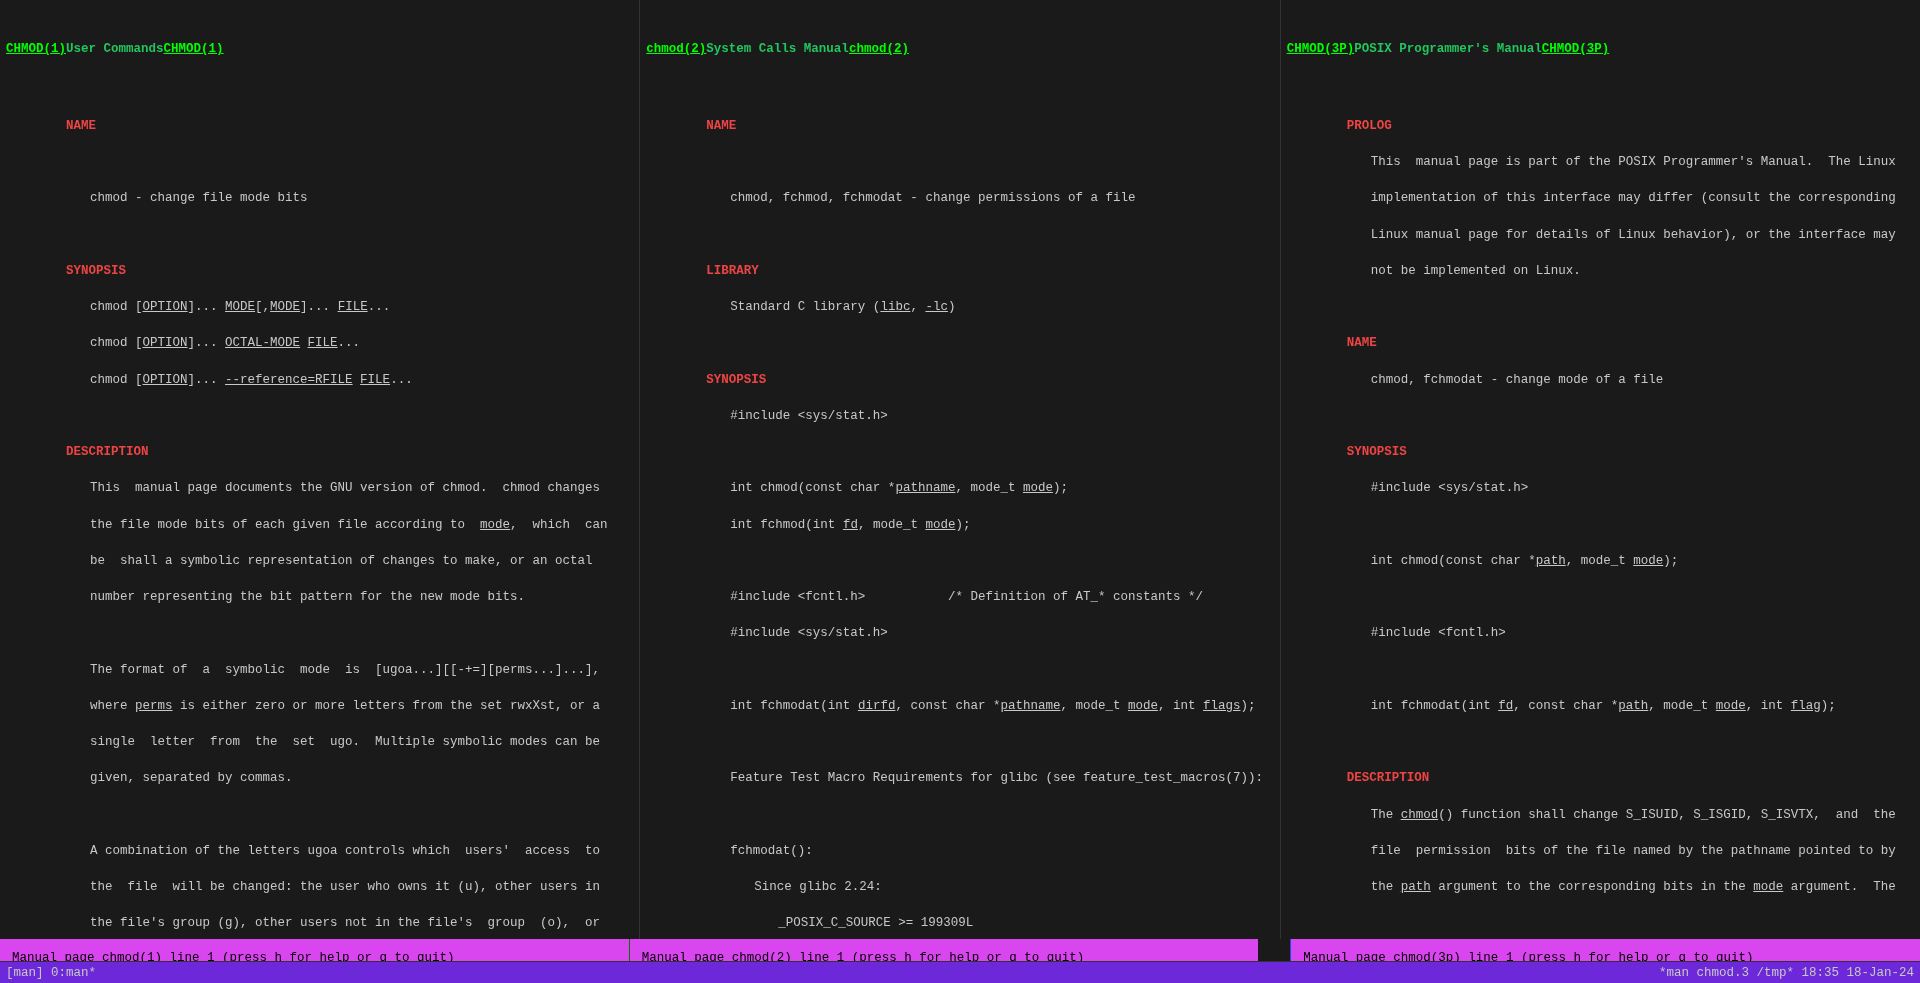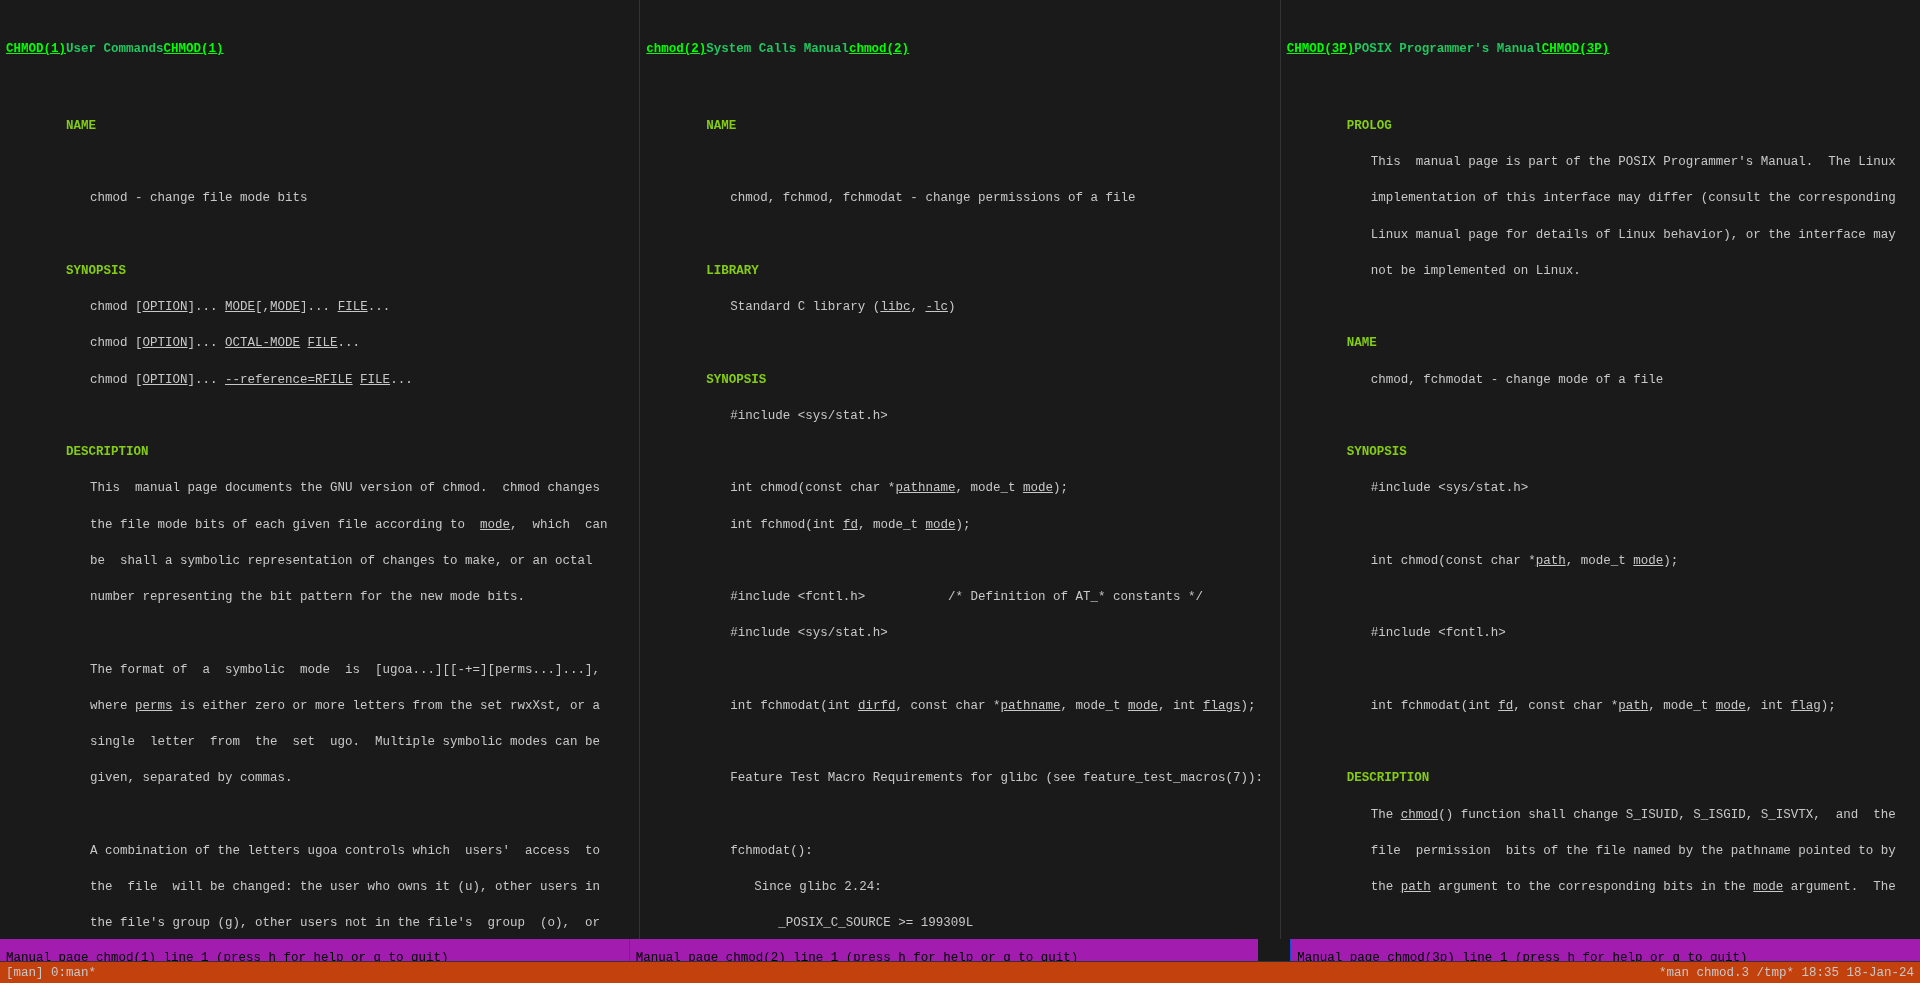--- a/index.html
+++ b/index.html
@@ -43,34 +43,34 @@
       justify-content: flex-start;
       color: #00ff00;
       margin-bottom: 4px;
       font-weight: bold;
     }
     .panel-header .left { color: #00ff00; }
     .panel-header .center { color: #22c55e; }
     .panel-header .right { color: #00ff00; }
     .underline { text-decoration: underline; }
     .section-head {
-      color: #84cc16;
+      color: #ef4444;
       font-weight: bold;
     }
     .status-bar {
-      background: #a21caf;
+      background: #d946ef;
       color: #000000;
-      padding: 2px 6px;
+      padding: 2px 12px;
       font-size: 12.5px;
       display: flex;
       align-items: center;
       height: 37px;
     }
     .cmd-bar {
-      background: #c2410c;
+      background: #6d28d9;
       color: #c8c8c8;
       padding: 2px 6px;
       font-size: 12.5px;
       display: flex;
       align-items: center;
       height: 22px;
       border-top: 1px solid #333;
     }
     .cmd-bar .left { flex: 1; }
     .cmd-bar .right { color: #c8c8c8; }

